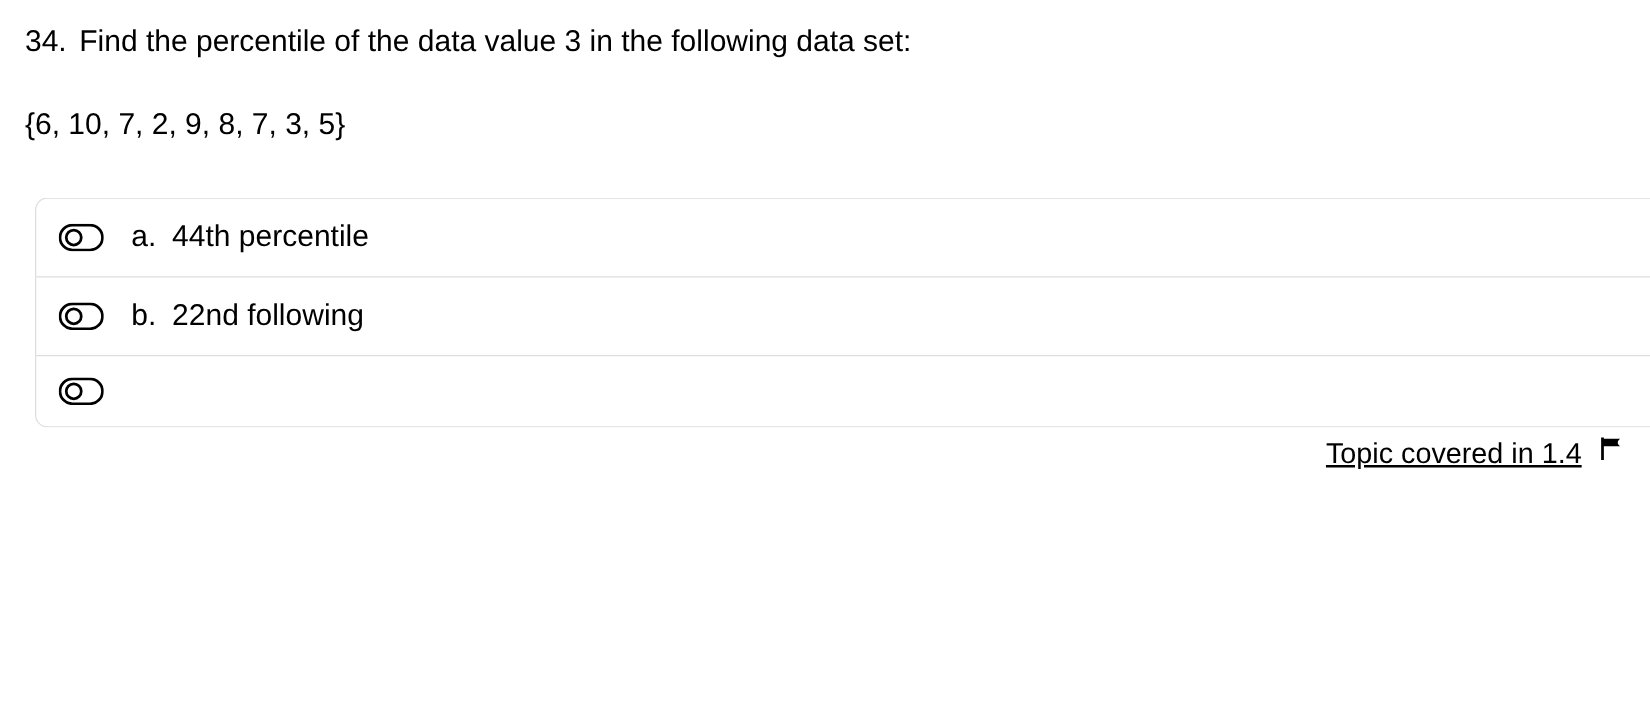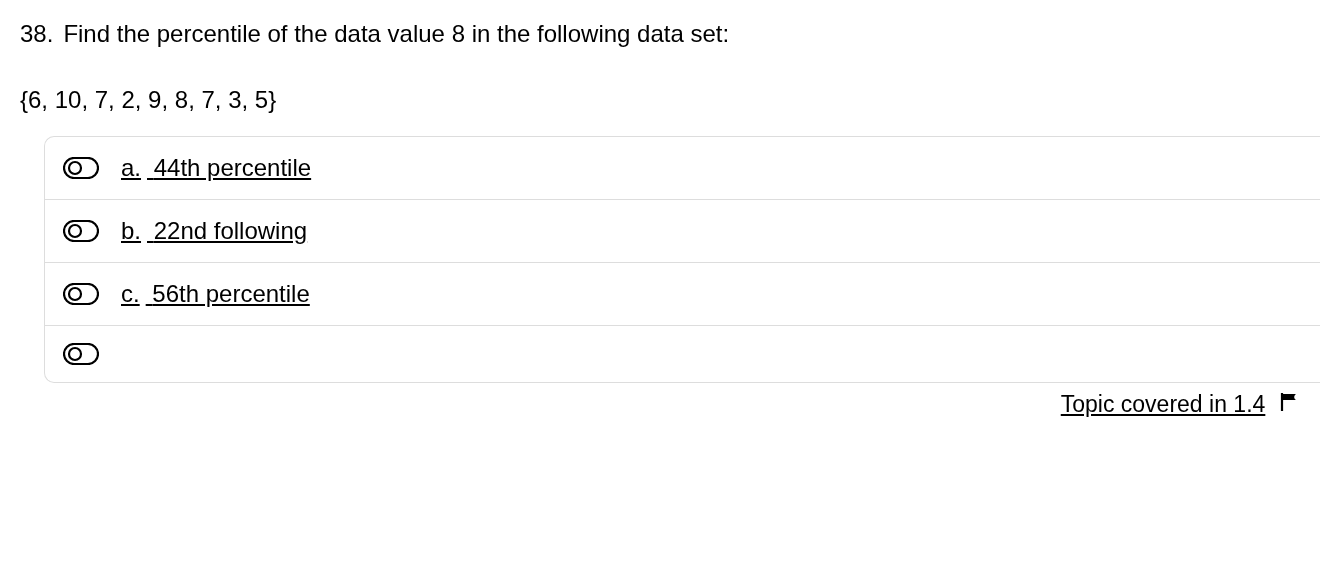--- a/index.html
+++ b/index.html
@@ -9,28 +9,27 @@
       color: #000;
       background: #fff;
       padding: 20px 0 0 20px;
       width: 1320px;
     }
     .question-row {
       display: flex;
       margin-bottom: 38px;
     }
     .qnum { margin-right: 10px; }
-    .dataset { margin-bottom: 22px; }
+    .dataset { margin-bottom: 44px; }
     .options {
       border: 1px solid #ddd;
       border-radius: 10px 0 0 10px;
       border-right: none;
       overflow: hidden;
-      margin-left: 24px;
-      text-decoration: underline;
+      margin-left: 8px;
     }
     .option {
       display: flex;
       align-items: center;
       padding: 17px 18px;
       border-bottom: 1px solid #ddd;
       gap: 22px;
     }
     .option:last-child { border-bottom: none; }
     .toggle {
@@ -50,22 +49,22 @@
       color: #000;
       font-size: 23px;
       vertical-align: middle;
     }
     .flag-icon { margin-left: 6px; vertical-align: middle; }
   </style>
 </head>
 <body>
 
 <div class="question-row">
-  <span class="qnum">38.</span>
-  <span>Find the percentile of the data value 8 in the following data set:</span>
+  <span class="qnum">34.</span>
+  <span>Find the percentile of the data value 3 in the following data set:</span>
 </div>
 
 <div class="dataset">{6, 10, 7, 2, 9, 8, 7, 3, 5}</div>
 
 <div class="options">
   <div class="option">
     <span class="toggle">
       <svg width="36" height="22" viewBox="0 0 36 22">
         <rect x="1" y="1" width="34" height="20" rx="10" ry="10" fill="none" stroke="#000" stroke-width="2.2"></rect>
         <circle cx="12" cy="11" r="6" fill="none" stroke="#000" stroke-width="2.2"></circle>
@@ -88,32 +87,20 @@
       <span>22nd following</span>
     </span>
   </div>
   <div class="option">
     <span class="toggle">
       <svg width="36" height="22" viewBox="0 0 36 22">
         <rect x="1" y="1" width="34" height="20" rx="10" ry="10" fill="none" stroke="#000" stroke-width="2.2"></rect>
         <circle cx="12" cy="11" r="6" fill="none" stroke="#000" stroke-width="2.2"></circle>
       </svg>
     </span>
-    <span>
-      <span class="opt-letter">c.</span>
-      <span>56th percentile</span>
-    </span>
-  </div>
-  <div class="option">
-    <span class="toggle">
-      <svg width="36" height="22" viewBox="0 0 36 22">
-        <rect x="1" y="1" width="34" height="20" rx="10" ry="10" fill="none" stroke="#000" stroke-width="2.2"></rect>
-        <circle cx="12" cy="11" r="6" fill="none" stroke="#000" stroke-width="2.2"></circle>
-      </svg>
-    </span>
   </div>
 </div>
 
 <div class="footer">
   <span class="topic-link">Topic covered in 1.4</span>
   <span class="flag-icon">
     <svg width="22" height="22" viewBox="0 0 22 22">
       <line x1="4" y1="2" x2="4" y2="20" stroke="#000" stroke-width="2.2"></line>
       <path d="M4 3 L18 3 C18 3 14 6 18 9 L4 9 Z" fill="#000"></path>
     </svg>

